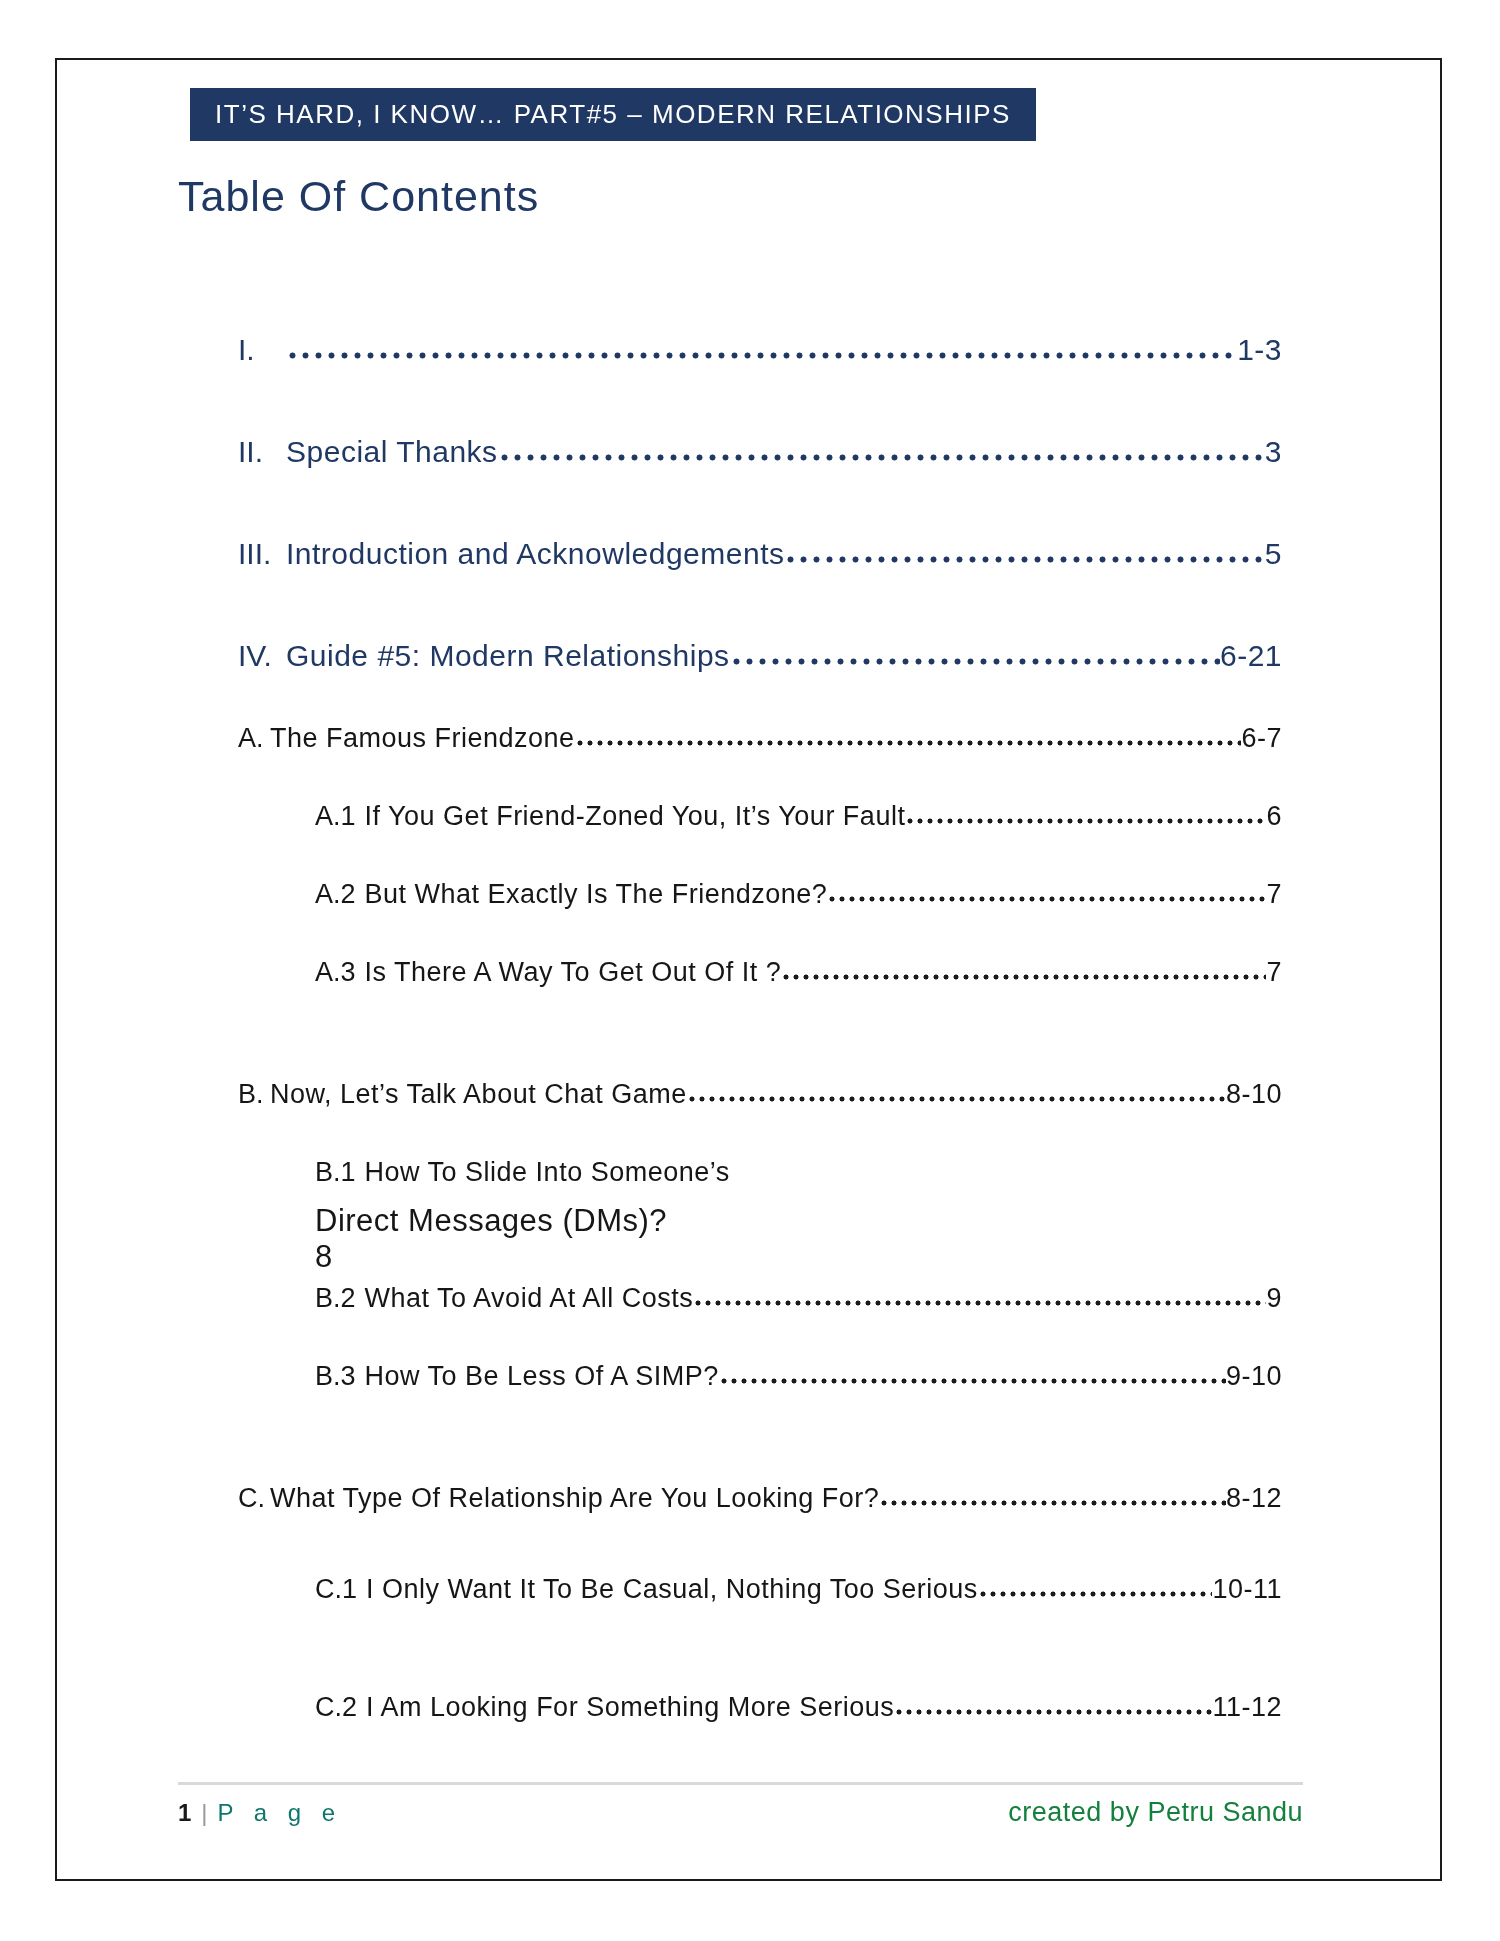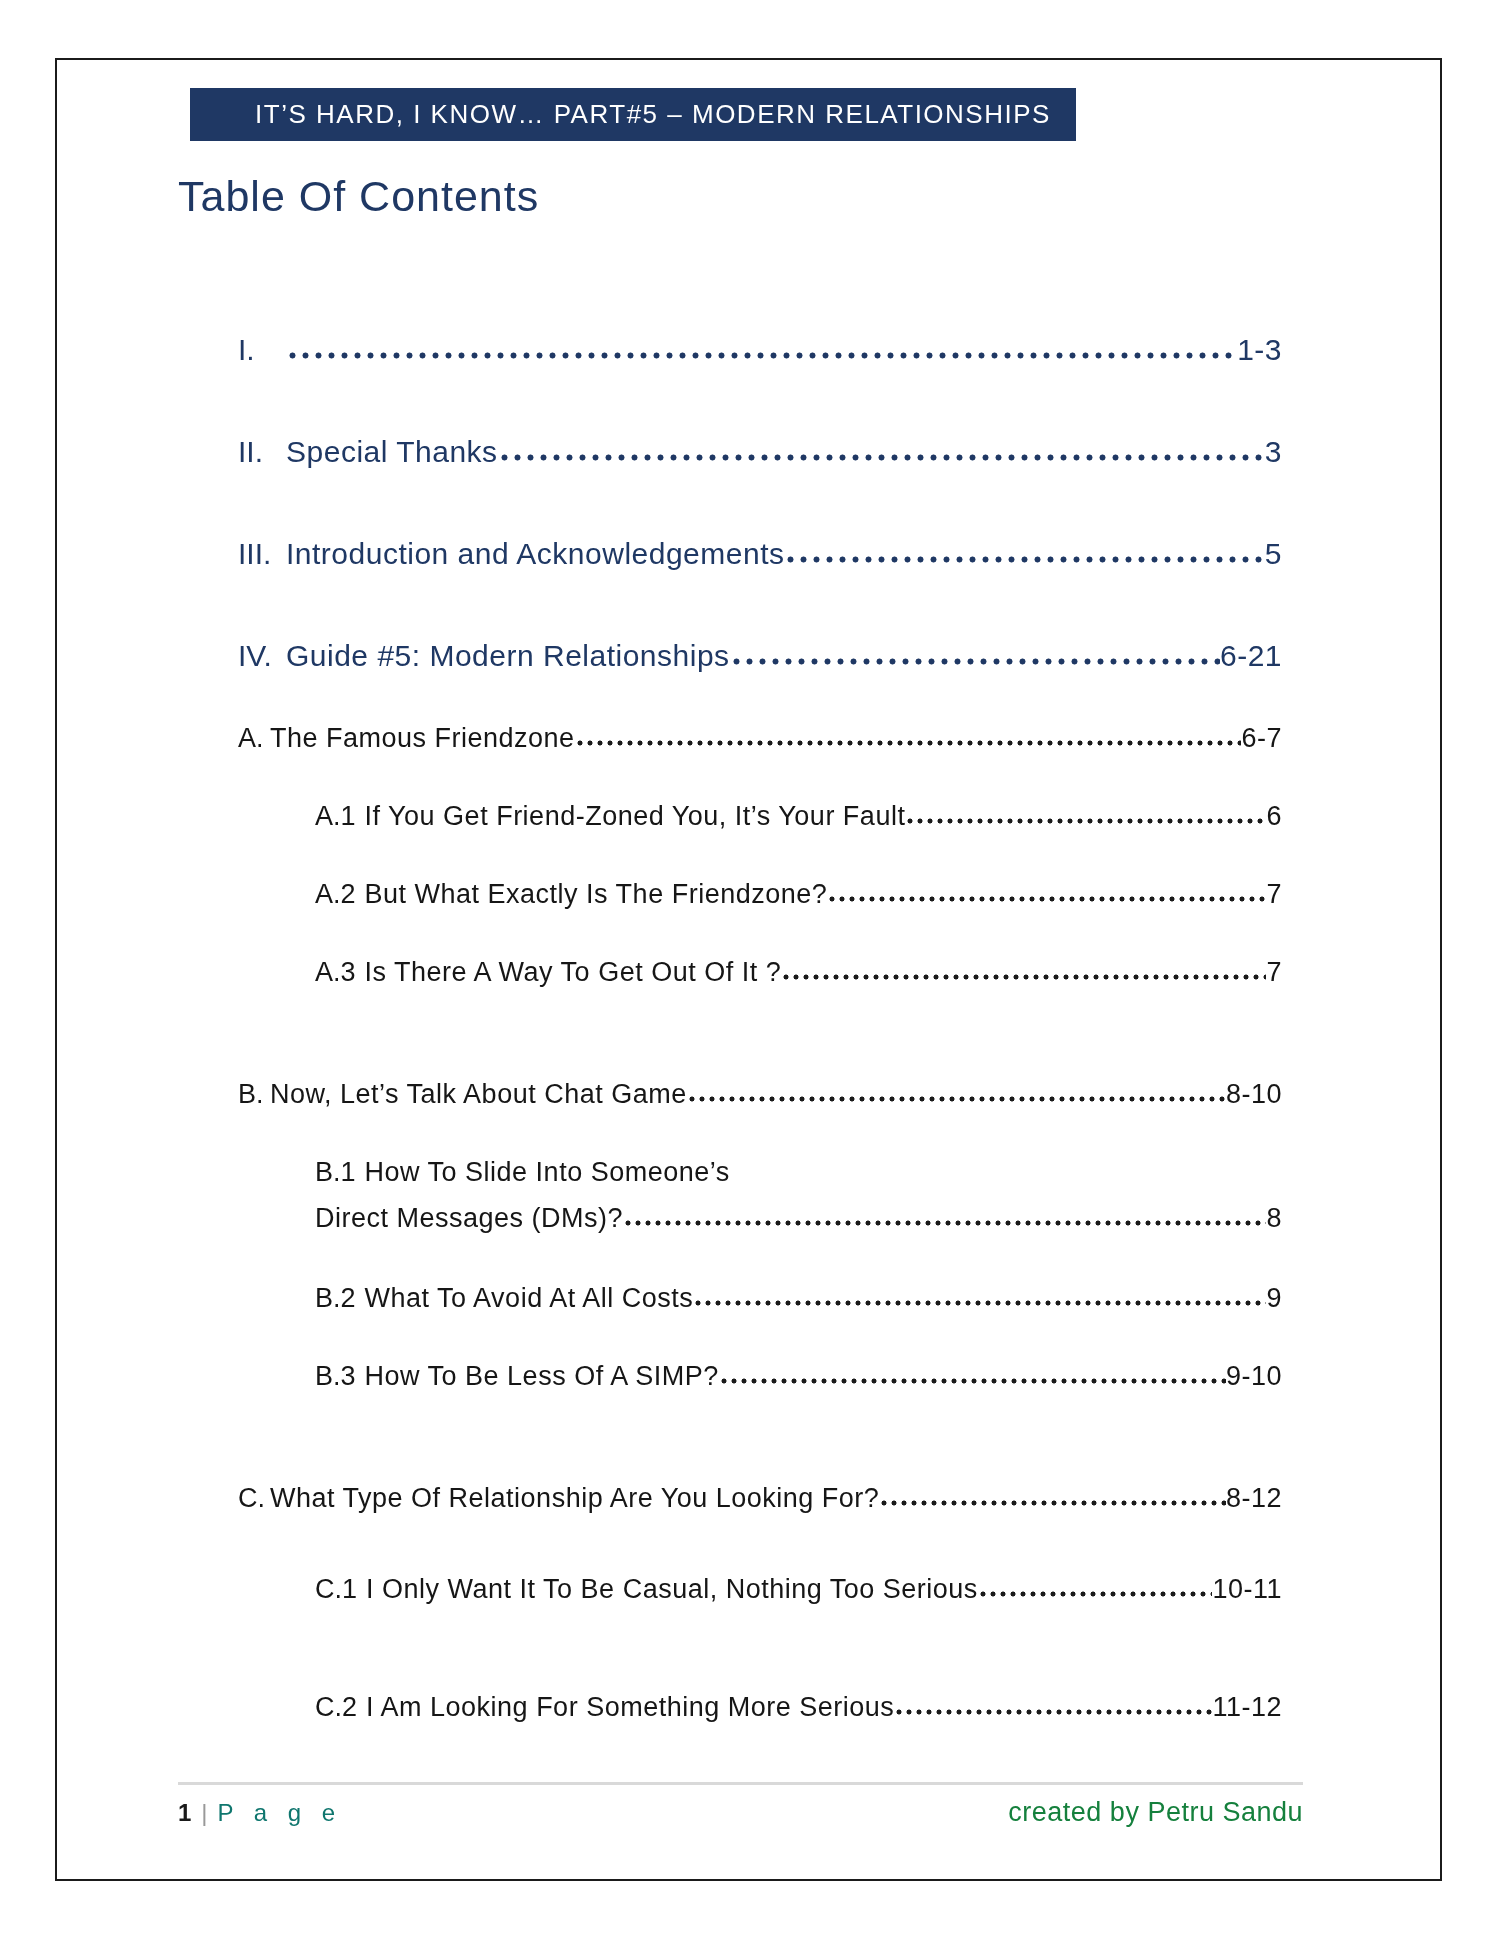--- a/index.html
+++ b/index.html
@@ -6,35 +6,35 @@
   body{
     width:1500px;height:1941px;background:#ffffff;position:relative;
     font-family:"Liberation Sans","DejaVu Sans",sans-serif;color:#161616;
   }
   .page{
     position:absolute;left:55px;top:58px;width:1387px;height:1823px;
     border:2px solid #1b1b1b;background:#ffffff;box-sizing:border-box;
   }
   .banner{
     margin:28px 0 0 133px;width:846px;height:53px;background:#1f3864;
-    display:flex;align-items:center;justify-content:center;padding-left:40px;
+    display:flex;align-items:center;justify-content:center;
   }
   .banner-text{color:#ffffff;font-size:26px;letter-spacing:1.5px;white-space:nowrap;}
   .doc-title{
     margin:30px 0 0 121px;font-size:43px;font-weight:400;color:#1f3864;
     letter-spacing:1px;line-height:1.2;
   }
   .toc{display:flow-root;margin-left:121px;width:1104px;margin-top:46px;}
   .toc-row{display:flex;align-items:baseline;height:38px;box-sizing:border-box;}
   .c-navy{color:#1f3864;}
   .c-black{color:#161616;}
   .r-roman{margin-top:64px;font-size:30px;padding-left:60px;}
   .r-letter{margin-top:46px;font-size:27px;padding-left:60px;}
   .r-sub{margin-top:40px;font-size:27px;padding-left:137px;}
-  .r-wrap2{font-size:27px;padding-left:137px;margin-top:8px;height:40px;}
+  .r-wrap2{font-size:31px;padding-left:137px;margin-top:8px;height:40px;flex-direction:column;}
   .r-block{margin-top:84px;}
   .r-med{margin-top:53px;}
   .r-big{margin-top:80px;}
   .mk-roman{flex:0 0 48px;white-space:nowrap;}
   .mk-letter{flex:0 0 32px;white-space:nowrap;}
   .mk-sub{margin-right:9px;white-space:nowrap;}
   .t-text{white-space:nowrap;letter-spacing:0.5px;}
   .leader{
     flex:1 1 auto;min-width:14px;height:9px;align-self:baseline;
     background-repeat:repeat-x;background-position:left bottom;

